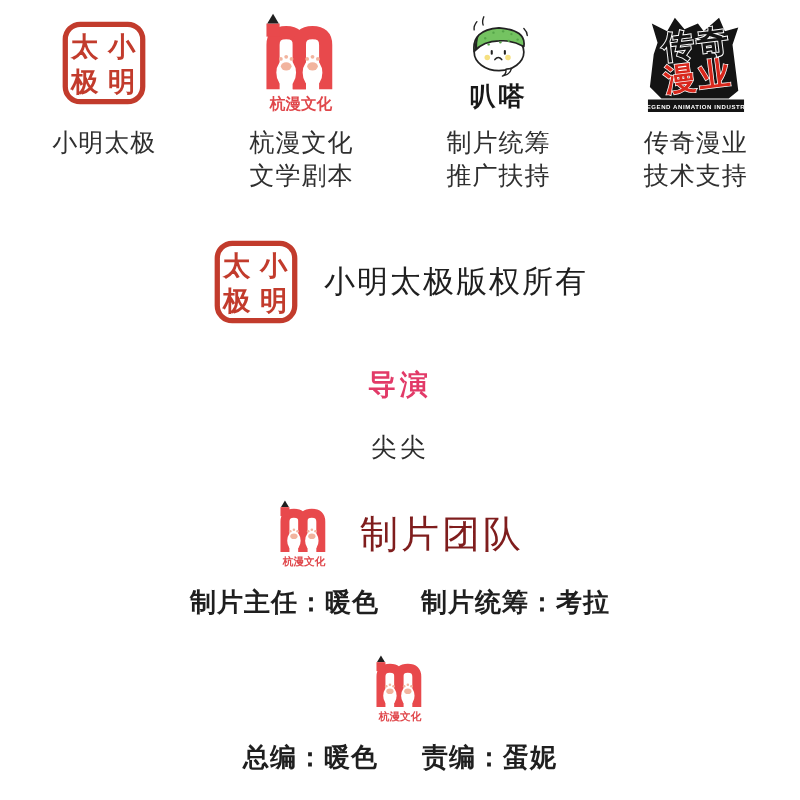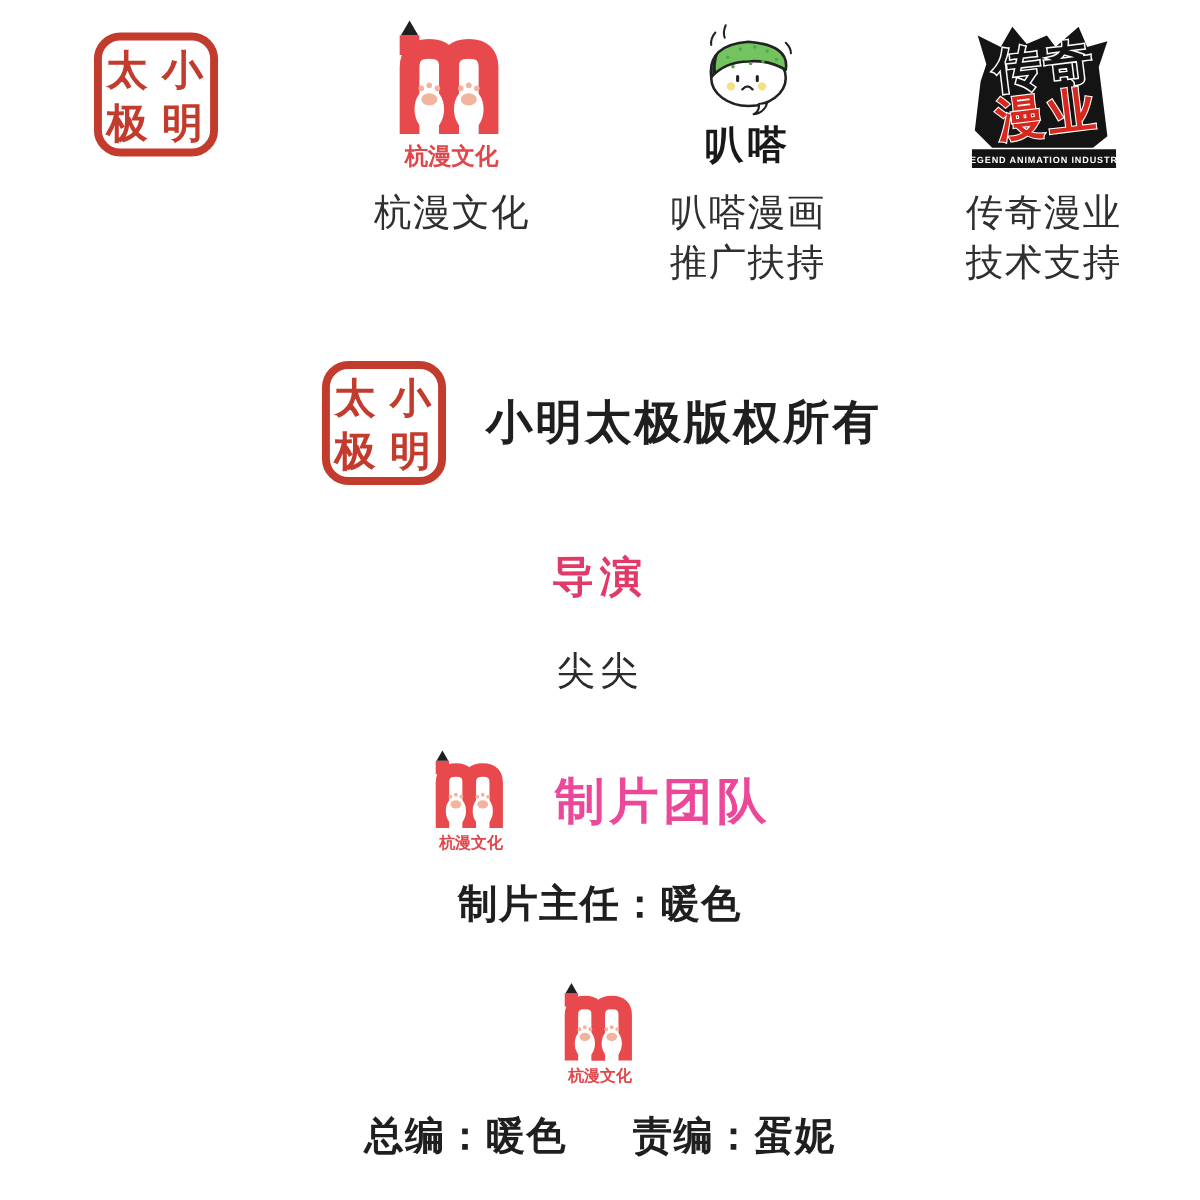--- a/index.html
+++ b/index.html
@@ -17,29 +17,29 @@
 
   .seal{width:88px;height:88px;}
   .m-logo-big{width:100px;height:124px;}
   .m-logo-small{width:56px;height:70px;}
   .bada-svg{width:86px;height:80px;}
   .bada-word{font-size:26px;font-weight:900;color:#181818;letter-spacing:3px;margin-top:-2px;}
   .legend-svg{width:108px;height:98px;}
 
   
   .copyright-row{display:flex;align-items:center;gap:24px;margin-top:46px;}
-  .copyright-text{font-size:31px;font-weight:700;color:#1f1f1f;letter-spacing:2px;}
+  .copyright-text{font-size:31px;font-weight:400;color:#1f1f1f;letter-spacing:2px;}
 
   
   .director-title{margin-top:40px;font-size:28px;font-weight:800;color:#e23a68;letter-spacing:4px;text-align:center;}
   .director-name{margin-top:26px;font-size:26px;font-weight:400;color:#2b2b2b;letter-spacing:3px;}
 
   
   .section-header{display:flex;align-items:center;gap:28px;margin-top:34px;}
-  .section-title{font-size:33px;font-weight:700;color:#ec4899;letter-spacing:3px;}
+  .section-title{font-size:38px;font-weight:400;color:#7f1d1d;letter-spacing:3px;}
 
   
   .roles-row{display:flex;margin-top:16px;font-size:26px;font-weight:700;color:#1f1f1f;}
   .roles-row.production{gap:42px;}
   .roles-row.story{gap:44px;}
   .role{white-space:nowrap;letter-spacing:1px;font-family:Liberation Mono, monospace;}
 </style>
 </head>
 <body>
 
@@ -51,20 +51,21 @@
       <div class="logo-box">
         <svg class="seal" viewBox="0 0 100 100">
           <rect x="6" y="6" width="88" height="88" rx="17" fill="none" stroke="#c23b2c" stroke-width="6"></rect>
           <text x="28" y="42" text-anchor="middle" font-size="31" font-weight="bold" fill="#c23b2c" font-family="'DejaVu Serif',serif">太</text>
           <text x="70" y="42" text-anchor="middle" font-size="31" font-weight="bold" fill="#c23b2c" font-family="'DejaVu Serif',serif">小</text>
           <text x="28" y="82" text-anchor="middle" font-size="31" font-weight="bold" fill="#c23b2c" font-family="'DejaVu Serif',serif">极</text>
           <text x="70" y="82" text-anchor="middle" font-size="31" font-weight="bold" fill="#c23b2c" font-family="'DejaVu Serif',serif">明</text>
         </svg>
       </div>
       <div class="caption">
+        <div>小明太极</div>
       </div>
     </div>
 
     <div class="partner">
       <div class="logo-box">
         <svg class="m-logo-big" viewBox="0 0 100 124">
           <path d="M16,94 L16,40 Q16,25 32,25 Q48,25 48,40 L48,94" fill="none" stroke="#e8494c" stroke-width="16"></path>
           <path d="M48,94 L48,40 Q48,25 64,25 Q80,25 80,40 L80,94" fill="none" stroke="#e8494c" stroke-width="16"></path>
           <rect x="8" y="14" width="16" height="16" fill="#e8494c"></rect>
           <polygon points="9,14 23,14 16,2" fill="#1f1f1f"></polygon>
@@ -76,20 +77,21 @@
             <circle cx="32" cy="54.5" r="2.3" fill="#f2b49e"></circle>
             <circle cx="38.5" cy="57" r="2.3" fill="#f2b49e"></circle>
           <circle cx="57.5" cy="57" r="2.3" fill="#f2b49e"></circle>
             <circle cx="64" cy="54.5" r="2.3" fill="#f2b49e"></circle>
             <circle cx="70.5" cy="57" r="2.3" fill="#f2b49e"></circle>
           <text x="50" y="118" text-anchor="middle" font-size="19" font-weight="bold" fill="#e0474b" font-family="'Liberation Sans',sans-serif">杭漫文化</text>
         </svg>
       </div>
       <div class="caption">
         <div>杭漫文化</div>
+        <div>文学剧本</div>
       </div>
     </div>
 
     <div class="partner">
       <div class="logo-box">
         <svg class="bada-svg" viewBox="0 0 100 100">
           <path d="M18,14 q-5,6 -4,12" stroke="#222" stroke-width="2" fill="none" stroke-linecap="round"></path>
           <path d="M28,7 q-3,7 -1,12" stroke="#222" stroke-width="2" fill="none" stroke-linecap="round"></path>
           <path d="M86,24 q5,5 5,10" stroke="#222" stroke-width="2" fill="none" stroke-linecap="round"></path>
           <ellipse cx="50" cy="58" rx="36" ry="27" fill="#ffffff" stroke="#222" stroke-width="2.5"></ellipse>
@@ -106,21 +108,21 @@
             <circle cx="64" cy="42" r="1.7" fill="#55a449"></circle>
           <rect x="38" y="55" width="3" height="7" rx="1.5" fill="#222"></rect>
           <rect x="57" y="55" width="3" height="7" rx="1.5" fill="#222"></rect>
           <path d="M44,69 Q49,63 54,69" stroke="#222" stroke-width="2.2" fill="none" stroke-linecap="round"></path>
           <circle cx="33" cy="66" r="4" fill="#f6e080"></circle>
             <circle cx="63" cy="66" r="4" fill="#f6e080"></circle>
         </svg>
         <div class="bada-word">叭嗒</div>
       </div>
       <div class="caption">
-        <div>叭嗒漫画</div>
+        <div>制片统筹</div>
         <div>推广扶持</div>
       </div>
     </div>
 
     <div class="partner">
       <div class="logo-box">
         <svg class="legend-svg" viewBox="0 0 112 102">
           <polygon points="16,30 10,10 26,18 34,4 44,16 58,10 64,18 80,4 86,18 100,14 94,32 100,80 90,88 20,88 8,76 12,42" fill="#141414"></polygon>
           <text x="58" y="42" transform="rotate(-7 58 42)" text-anchor="middle" font-size="33" font-weight="bold" fill="#141414" stroke="#ffffff" stroke-width="2" paint-order="stroke" letter-spacing="3" font-family="'Liberation Sans',sans-serif">传奇</text>
           <text x="60" y="76" transform="rotate(-7 60 76)" text-anchor="middle" font-size="33" font-weight="bold" fill="#d8271c" stroke="#ffffff" stroke-width="1.5" paint-order="stroke" letter-spacing="3" font-family="'Liberation Sans',sans-serif">漫业</text>
@@ -164,20 +166,21 @@
         <circle cx="38.5" cy="57" r="2.3" fill="#f2b49e"></circle>
       <circle cx="57.5" cy="57" r="2.3" fill="#f2b49e"></circle>
         <circle cx="64" cy="54.5" r="2.3" fill="#f2b49e"></circle>
         <circle cx="70.5" cy="57" r="2.3" fill="#f2b49e"></circle>
       <text x="50" y="118" text-anchor="middle" font-size="19" font-weight="bold" fill="#e0474b" font-family="'Liberation Sans',sans-serif">杭漫文化</text>
     </svg>
     <div class="section-title">制片团队</div>
   </div>
   <div class="roles-row production">
     <div class="role"><span>制片主任：</span><span>暖色</span></div>
+    <div class="role"><span>制片统筹：</span><span>考拉</span></div>
   </div>
 
   <div class="section-header">
     <svg class="m-logo-small" viewBox="0 0 100 124">
       <path d="M16,94 L16,40 Q16,25 32,25 Q48,25 48,40 L48,94" fill="none" stroke="#e8494c" stroke-width="16"></path>
       <path d="M48,94 L48,40 Q48,25 64,25 Q80,25 80,40 L80,94" fill="none" stroke="#e8494c" stroke-width="16"></path>
       <rect x="8" y="14" width="16" height="16" fill="#e8494c"></rect>
       <polygon points="9,14 23,14 16,2" fill="#1f1f1f"></polygon>
       <ellipse cx="32" cy="74" rx="12" ry="17" fill="#ffffff"></ellipse>
       <ellipse cx="64" cy="74" rx="12" ry="17" fill="#ffffff"></ellipse>

